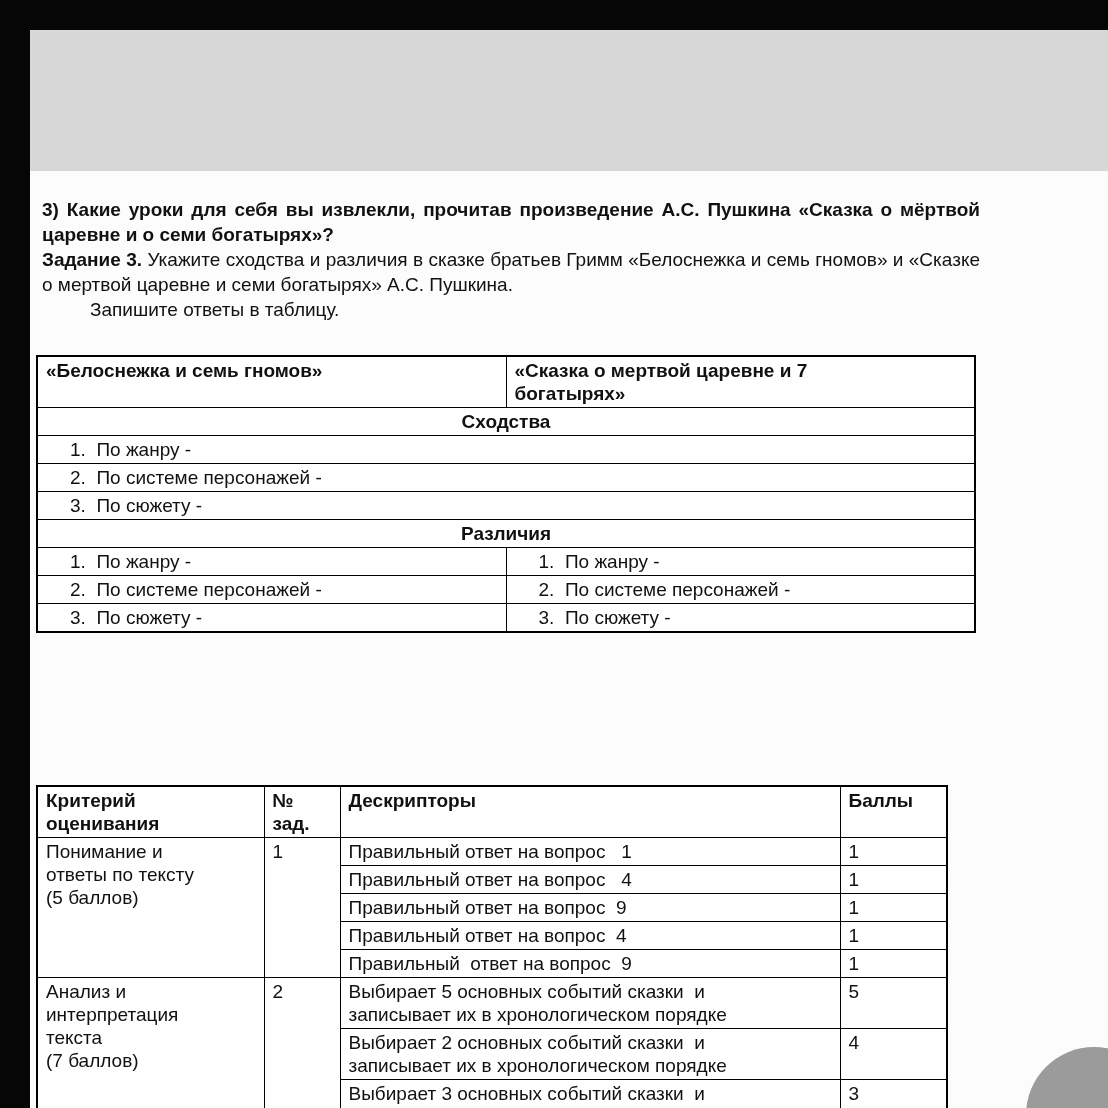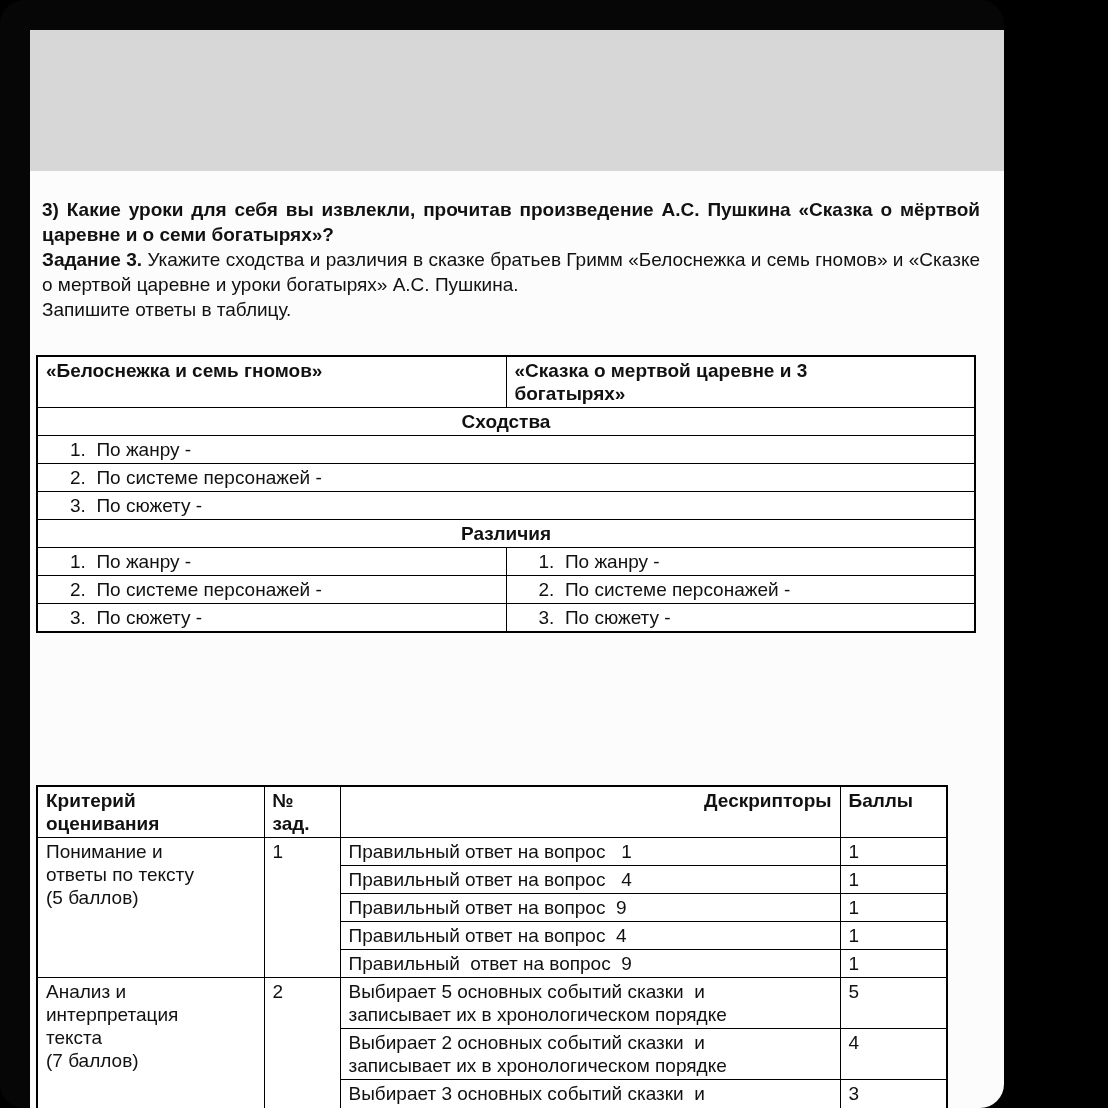--- a/index.html
+++ b/index.html
@@ -5,25 +5,24 @@
   * { margin: 0; padding: 0; box-sizing: border-box; }
   html, body { width: 1108px; height: 1108px; }
   body {
     font-family: "Liberation Sans", sans-serif;
     color: #111;
     background: #000;
     overflow: hidden;
   }
   .stage {
     position: relative;
-    width: 1004px;
+    width: 1108px;
     height: 1108px;
     background: #060606;
     overflow: hidden;
-    border-radius: 24px;
   }
   .gray-band {
     position: absolute;
     left: 30px; top: 30px; right: 0;
     height: 141px;
     background: #d7d7d7;
   }
   .page {
     position: absolute;
     left: 30px; top: 171px; right: 0; bottom: 0;
@@ -32,21 +31,21 @@
   }
   .intro {
     position: absolute;
     left: 12px; top: 26px;
     width: 938px;
     font-size: 19px;
     line-height: 25px;
     text-align: justify;
   }
   .intro p.q { font-weight: bold; }
-  .intro p.last { text-align: left; }
+  .intro p.last { text-align: left; margin-left: 48px; }
   table {
     position: absolute;
     border-collapse: collapse;
     table-layout: fixed;
     font-size: 19px;
     line-height: 23px;
     background: #fff;
   }
   td, th {
     border: 1px solid #000;
@@ -67,52 +66,52 @@
     text-align: center;
     font-weight: bold;
     margin-left: 37px;
   }
   .cmp .item { padding-left: 32px; white-space: pre-wrap; margin-top: 19px; }
   .crit {
     left: 6px; top: 614px;
     width: 910px;
     border: 2px solid #000;
   }
-  .crit .center { text-align: right; }
+  .crit .center { text-align: left; }
   .corner-circle {
     position: absolute;
     left: 996px; top: 876px;
     width: 136px; height: 136px;
     border-radius: 50%;
     background: #9b9b9b;
   }
 </style>
 </head>
 <body>
 
 <div class="stage">
   <div class="gray-band"></div>
 
   <div class="page">
 
     <div class="intro">
       <p class="q">3) Какие уроки для себя вы извлекли, прочитав произведение А.С. Пушкина «Сказка о мёртвой царевне и о семи богатырях»?</p>
-      <p><b>Задание 3.</b><span>  Укажите сходства и различия в сказке братьев Гримм «Белоснежка и семь гномов» и  «Сказке о мертвой царевне и уроки богатырях» А.С. Пушкина.</span></p>
+      <p><b>Задание 3.</b><span>  Укажите сходства и различия в сказке братьев Гримм «Белоснежка и семь гномов» и  «Сказке о мертвой царевне и семи богатырях» А.С. Пушкина.</span></p>
       <p class="last">Запишите ответы в таблицу.</p>
     </div>
 
     <table class="cmp">
       <colgroup>
           <col style="width:50%">
           <col style="width:50%">
         </colgroup>
       <tbody>
         <tr>
           <th class="pre">«Белоснежка и семь гномов»</th>
-          <th class="pre">«Сказка о мертвой царевне и 3
+          <th class="pre">«Сказка о мертвой царевне и 7
 богатырях»</th>
         </tr>
         <tr>
           <td colspan="2" class="section">Сходства</td>
         </tr>
         <tr>
           <td colspan="2" class="item">1.  По жанру -</td>
         </tr>
         <tr>
           <td colspan="2" class="item">2.  По системе персонажей -</td>

